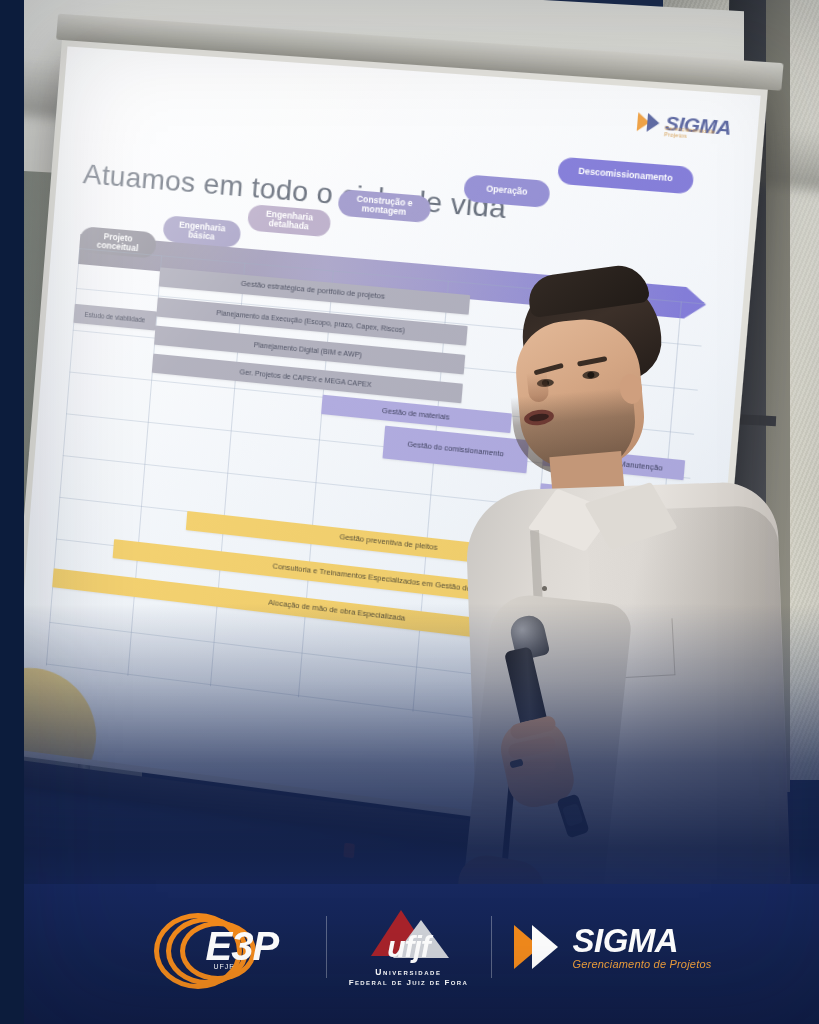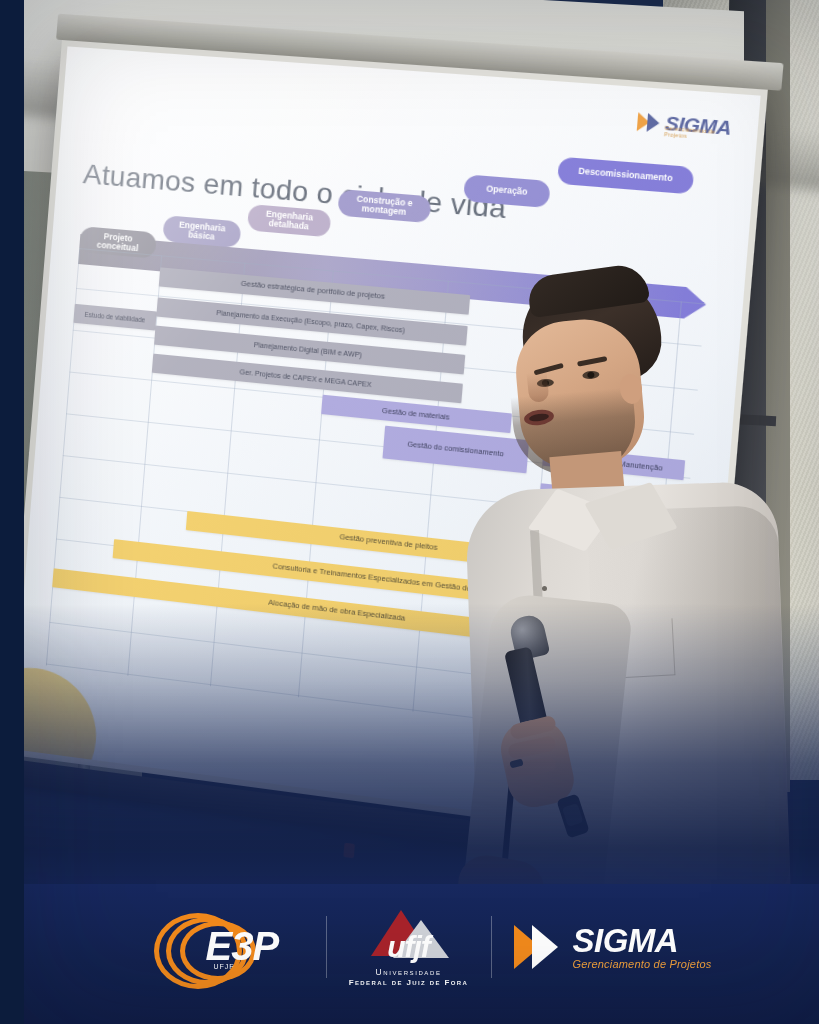--- a/index.html
+++ b/index.html
@@ -309,21 +309,21 @@
   }
   .e3p-sub{position:absolute;left:60px;top:52px;font-size:7px;color:#fff;letter-spacing:1px;}
 
   
   .ufjf{position:relative;width:120px;height:78px;display:flex;flex-direction:column;align-items:center;}
   .ufjf-mount{position:absolute;left:22px;top:2px;width:0;height:0;
     border-left:30px solid transparent;border-right:30px solid transparent;border-bottom:46px solid #a8232b;}
   .ufjf-mount2{position:absolute;left:44px;top:12px;width:0;height:0;
     border-left:28px solid transparent;border-right:28px solid transparent;border-bottom:38px solid #cfd2d8;}
   .ufjf-txt{position:relative;margin-top:22px;font-size:30px;color:#fff;font-weight:bold;font-style:italic;letter-spacing:-1px;}
-  .ufjf-name1{font-size:8.5px;color:#fff;letter-spacing:1.6px;margin-top:3px;font-variant:small-caps;font-weight:normal;}
+  .ufjf-name1{font-size:8.5px;color:#fff;letter-spacing:1.6px;margin-top:3px;font-variant:small-caps;font-weight:bold;}
   .ufjf-name2{font-size:8px;color:#fff;letter-spacing:1.4px;margin-top:1px;font-variant:small-caps;font-weight:bold;}
 
   
   .sigma-f{position:relative;display:flex;align-items:center;gap:9px;width:200px;}
   .sigma-mark{position:relative;width:50px;height:50px;}
   .sm-a{position:absolute;left:0;top:3px;width:0;height:0;
     border-top:22px solid transparent;border-bottom:22px solid transparent;border-left:26px solid #f28a1c;}
   .sm-b{position:absolute;left:18px;top:3px;width:0;height:0;
     border-top:22px solid transparent;border-bottom:22px solid transparent;border-left:26px solid #ffffff;}
   .sigma-words{display:flex;flex-direction:column;line-height:1;}

